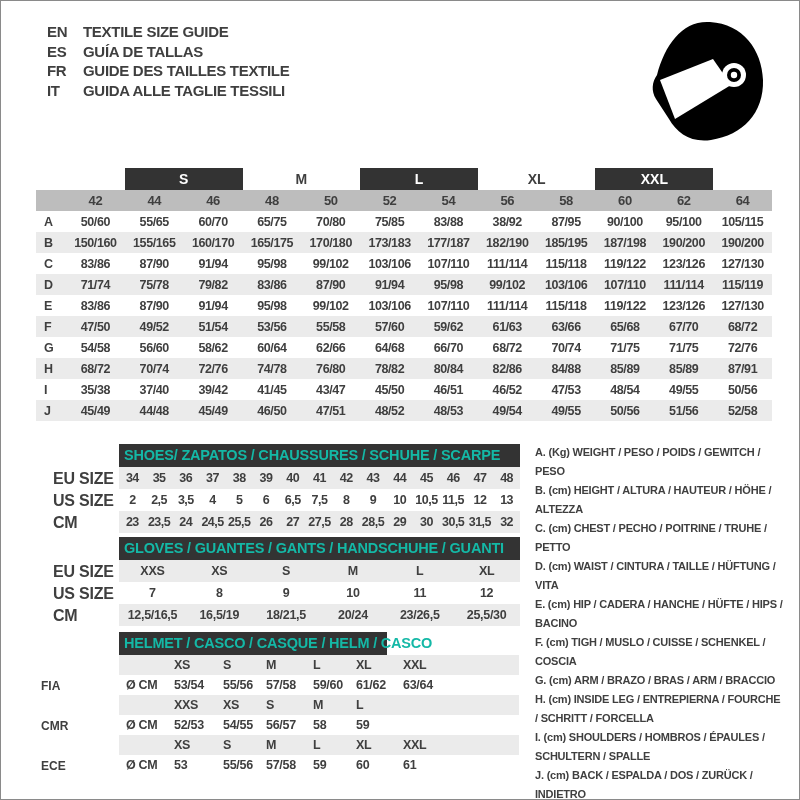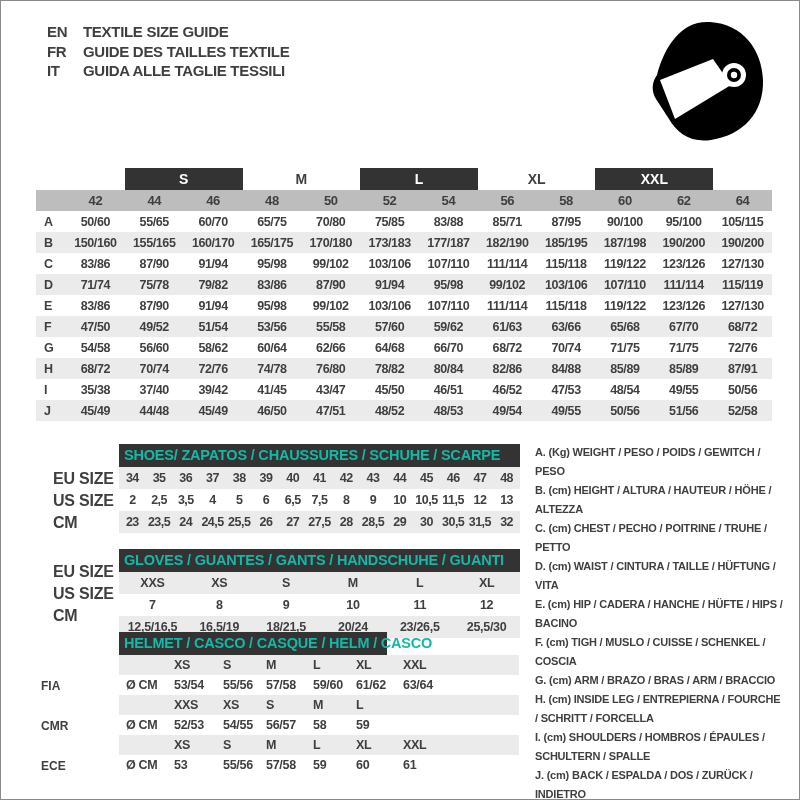--- a/index.html
+++ b/index.html
@@ -27,21 +27,21 @@
   .mrow .rl { text-align:left; padding-left:8px; letter-spacing:0; }
   .main-rows .mrow.odd { background:#ebebeb; }
   
   .subtable { position:absolute; }
   .bar { background:#333333; color:#14b8a6; height:23px; line-height:23px;
          padding-left:5px; font-size:14.5px; letter-spacing:-0.2px; white-space:nowrap; }
   .shoes { left:118px; top:443px; width:401px; }
   .srow { display:grid; grid-template-columns:repeat(15,1fr); height:22px;
           align-items:center; text-align:center; font-size:12.5px; letter-spacing:-0.5px; }
   .shoes-rows .srow.even { background:#ebebeb; }
-  .gloves { left:118px; top:536px; width:401px;margin-top:12px; }
+  .gloves { left:118px; top:536px; width:401px; }
   .grow { display:grid; grid-template-columns:repeat(6,1fr); height:22px;
           align-items:center; text-align:center; font-size:12.5px; letter-spacing:-0.3px; }
   .gloves-rows .grow.even { background:#ebebeb; }
   .helmet-table { left:118px; top:631px; width:400px; }
   .helmet-table .bar { width:268px; }
   .hrow { display:grid; grid-template-columns:48px 49px 43px 47px 43px 47px 1fr;
           height:20px; align-items:center; text-align:left; font-size:12.5px;
           letter-spacing:-0.3px; padding-left:7px; }
   .sizesrow { background:#ebebeb; }
   
@@ -59,20 +59,24 @@
 
 <div class="page">
 
   <div class="langs">
 
       <div class="lang-row even">
         <span class="lang-code">EN</span>
         <span class="lang-text">TEXTILE SIZE GUIDE</span>
       </div>
 
+      <div class="lang-row odd">
+        <span class="lang-code">ES</span>
+        <span class="lang-text">GUÍA DE TALLAS</span>
+      </div>
 
       <div class="lang-row even">
         <span class="lang-code">FR</span>
         <span class="lang-text">GUIDE DES TAILLES TEXTILE</span>
       </div>
 
 
       <div class="lang-row even">
         <span class="lang-code">IT</span>
         <span class="lang-text">GUIDA ALLE TAGLIE TESSILI</span>
@@ -117,21 +121,21 @@
 
         <div class="mrow even">
           <span class="rl">A</span>
           <span>50/60</span>
           <span>55/65</span>
           <span>60/70</span>
           <span>65/75</span>
           <span>70/80</span>
           <span>75/85</span>
           <span>83/88</span>
-          <span>85/71</span>
+          <span>38/92</span>
           <span>87/95</span>
           <span>90/100</span>
           <span>95/100</span>
           <span>105/115</span>
         </div>
 
         <div class="mrow odd">
           <span class="rl">B</span>
           <span>150/160</span>
           <span>155/165</span>

